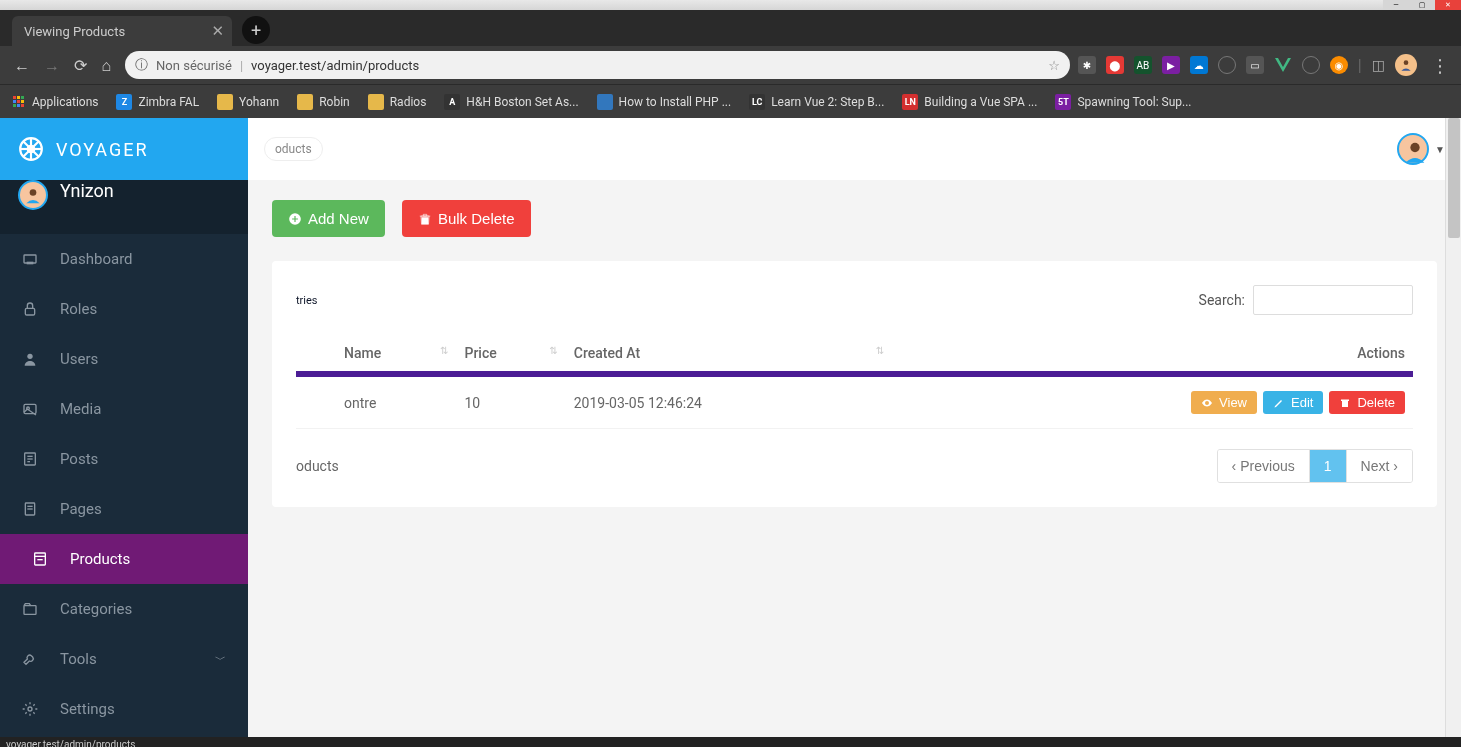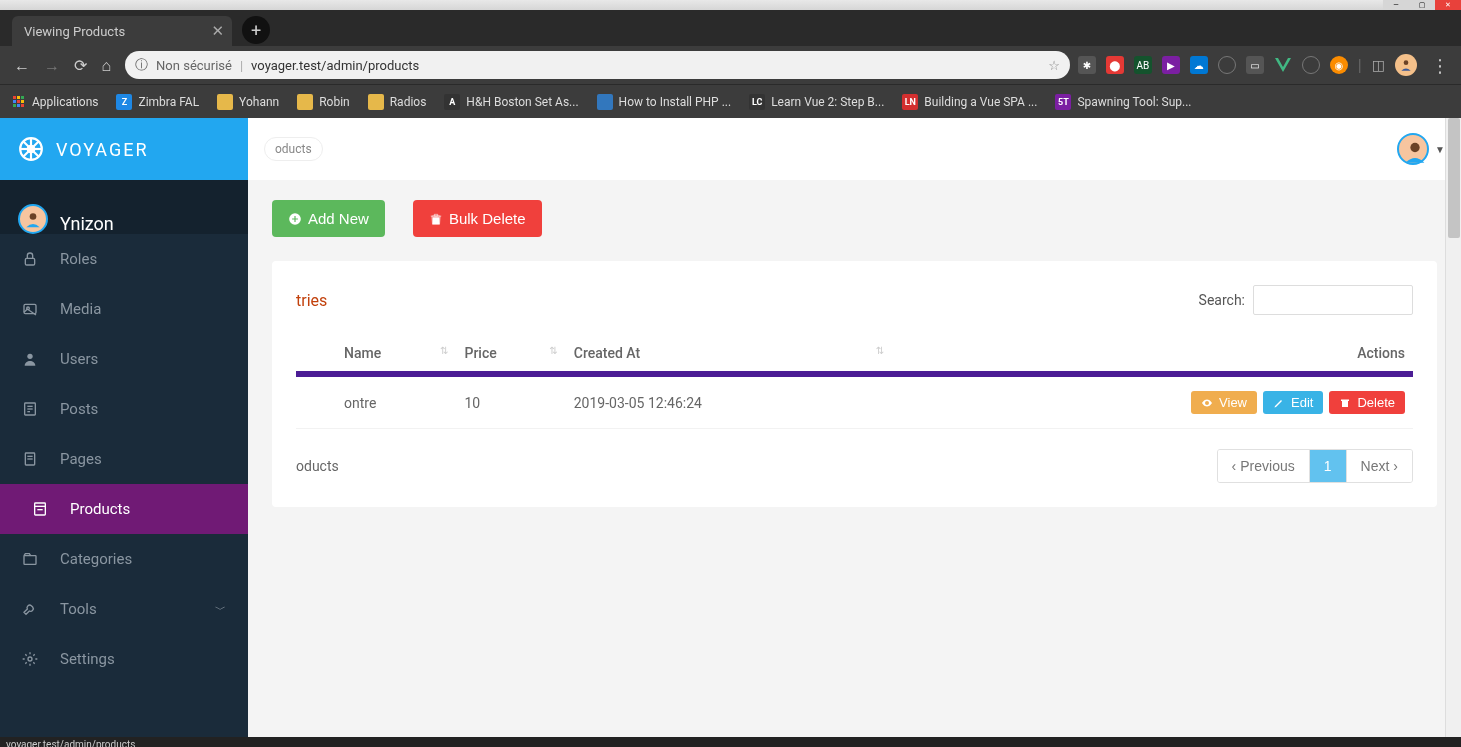--- a/index.html
+++ b/index.html
@@ -51,49 +51,49 @@
   .apps-grid span:nth-child(7){background:#34a853;} .apps-grid span:nth-child(8){background:#4285f4;}
   .apps-grid span:nth-child(9){background:#ea4335;}
 
   
   .viewport { height: calc(747px - 10px - 36px - 38px - 30px - 14px); background:#f4f4f4; display:flex; position:relative; }
 
   
   .sidebar { width:248px; background:#1a2b3a; color:#aeb9c3; display:flex; flex-direction:column; }
   .brand { height:62px; background:#22a7f0; color:white; display:flex; align-items:center; padding:0 18px; gap:12px; font-size:18px; letter-spacing:2px; }
   .wheel { width:26px; height:26px; }
-  .userbar { height:54px; display:flex; align-items:flex-end; padding:0 18px; gap:12px; font-size:18px; color:white; background:rgba(0,0,0,0.2); position:relative; }
+  .userbar { height:54px; display:flex; align-items:flex-start; padding:0 18px; gap:12px; font-size:18px; color:white; background:rgba(0,0,0,0.2); position:relative; }
   .userbar::before { content:""; position:absolute; inset:0; background:linear-gradient(90deg,#2a3b4a 0%,#1a2b3a 100%); opacity:0.5; z-index:-1; }
   .userav { width:30px; height:30px; border-radius:50%; background:#f7c59f; border:2px solid #22a7f0; display:flex; align-items:center; justify-content:center; }
   .menu { flex:1; }
   .menu-item { height:50px; display:flex; align-items:center; padding:0 22px; gap:20px; font-size:15px; color:#8a96a1; cursor:pointer; }
   .menu-item.active { background:#701a75; color:#fff;padding-left:32px; }
   .menu-item .mi-icon { width:18px; text-align:center; color:inherit; }
   .menu-item .chev { margin-left:auto; font-size:11px; color:#8a96a1; }
 
   
   .content { flex:1; padding:0; display:flex; flex-direction:column; position:relative; overflow:hidden; }
   .topbar { height:62px; background:white; display:flex; align-items:center; padding:0 16px; }
   .crumb-box { background:white; border:1px solid #eee; border-radius:12px; padding:4px 10px; font-size:12px; color:#888; }
   .top-user { margin-left:auto; display:flex; align-items:center; gap:6px; }
   .top-av { width:32px; height:32px; border-radius:50%; background:#f7c59f; border:2px solid #22a7f0; }
   .caret { font-size:10px; color:#555; }
 
   .page-body { padding:20px 24px 0 24px; background:transparent; }
-  .action-row { display:flex; gap:28px; margin-bottom:24px; padding-left:0px; }
+  .action-row { display:flex; gap:17px; margin-bottom:24px; padding-left:0px; }
   .btn { border:none; border-radius:4px; padding:10px 16px; font-size:15px; color:white; display:flex; align-items:center; gap:6px; cursor:pointer; }
   .btn-green { background:#5cb85c; }
   .btn-red { background:#f0403c; }
   .btn-blue { background:#39b3e6; }
   .btn-orange { background:#f0ad4e; }
   .btn-sm { padding:4px 10px; font-size:13px; border-radius:3px; }
 
   .panel { background:white; border-radius:4px; padding:24px; }
   .panel-top { display:flex; align-items:center; margin-bottom:20px; }
-  .entries-text { font-size:16px; color:#c2410c; }
+  .entries-text { font-size:11px; color:#0f172a; }
   .search-wrap { margin-left:auto; display:flex; align-items:center; gap:8px; font-size:14px; color:#555; }
   .search-input { border:1px solid #ddd; height:30px; width:160px; padding:0 6px; border-radius:2px; }
 
   table { width:100%; border-collapse:collapse; }
   th { text-align:left; font-weight:500; color:#666; font-size:14px; padding:10px 8px; border-bottom:6px solid #4c1d95; position:relative; }
   th.sortable::after { content:"⇅"; font-size:10px; color:#ccc; position:absolute; right:8px; }
   th.actions { text-align:right; }
   td { padding:14px 8px; font-size:14px; color:#666; border-bottom:1px solid #f2f2f2; }
   td.actions { text-align:right; }
   .row-actions { display:inline-flex; gap:6px; justify-content:flex-end; }
@@ -248,45 +248,54 @@
         <svg width="20" height="20" viewBox="0 0 24 24">
             <circle cx="12" cy="9" r="4" fill="#6b4226"></circle>
             <path d="M4 22 Q12 14 20 22 Z" fill="#22a7f0"></path>
           </svg>
       </div>
       <span>Ynizon</span>
     </div>
     <div class="menu" id="nav-menu">
         <div class="menu-item">
           <span class="mi-icon">
+            <svg width="16" height="16" viewBox="0 0 24 24" fill="currentColor">
+              <rect x="3" y="6" width="18" height="12" rx="1" fill="none" stroke="currentColor" stroke-width="2"></rect>
+              <rect x="7" y="16" width="10" height="4"></rect>
+            </svg>
+          </span>
+          <span>Dashboard</span>
+        </div>
+        <div class="menu-item">
+          <span class="mi-icon">
             <svg width="16" height="16" viewBox="0 0 24 24" fill="none" stroke="currentColor" stroke-width="2">
               <rect x="5" y="11" width="14" height="10" rx="2"></rect>
               <path d="M8 11V7a4 4 0 018 0v4"></path>
             </svg>
           </span>
           <span>Roles</span>
+        </div>
+        <div class="menu-item">
+          <span class="mi-icon">
+            <svg width="16" height="16" viewBox="0 0 24 24" fill="currentColor">
+              <circle cx="12" cy="8" r="4"></circle>
+              <path d="M4 22c0-4 4-7 8-7s8 3 8 7z"></path>
+            </svg>
+          </span>
+          <span>Users</span>
         </div>
         <div class="menu-item">
           <span class="mi-icon">
             <svg width="16" height="16" viewBox="0 0 24 24" fill="none" stroke="currentColor" stroke-width="2">
               <rect x="3" y="5" width="18" height="14" rx="2"></rect>
               <circle cx="9" cy="11" r="2"></circle>
               <path d="M3 17l5-5 13 9"></path>
             </svg>
           </span>
           <span>Media</span>
-        </div>
-        <div class="menu-item">
-          <span class="mi-icon">
-            <svg width="16" height="16" viewBox="0 0 24 24" fill="currentColor">
-              <circle cx="12" cy="8" r="4"></circle>
-              <path d="M4 22c0-4 4-7 8-7s8 3 8 7z"></path>
-            </svg>
-          </span>
-          <span>Users</span>
         </div>
         <div class="menu-item">
           <span class="mi-icon">
             <svg width="16" height="16" viewBox="0 0 24 24" fill="none" stroke="currentColor" stroke-width="2">
               <rect x="4" y="3" width="16" height="18" rx="1"></rect>
               <line x1="8" y1="8" x2="16" y2="8"></line>
               <line x1="8" y1="12" x2="16" y2="12"></line>
               <line x1="8" y1="16" x2="12" y2="16"></line>
             </svg>
           </span>

